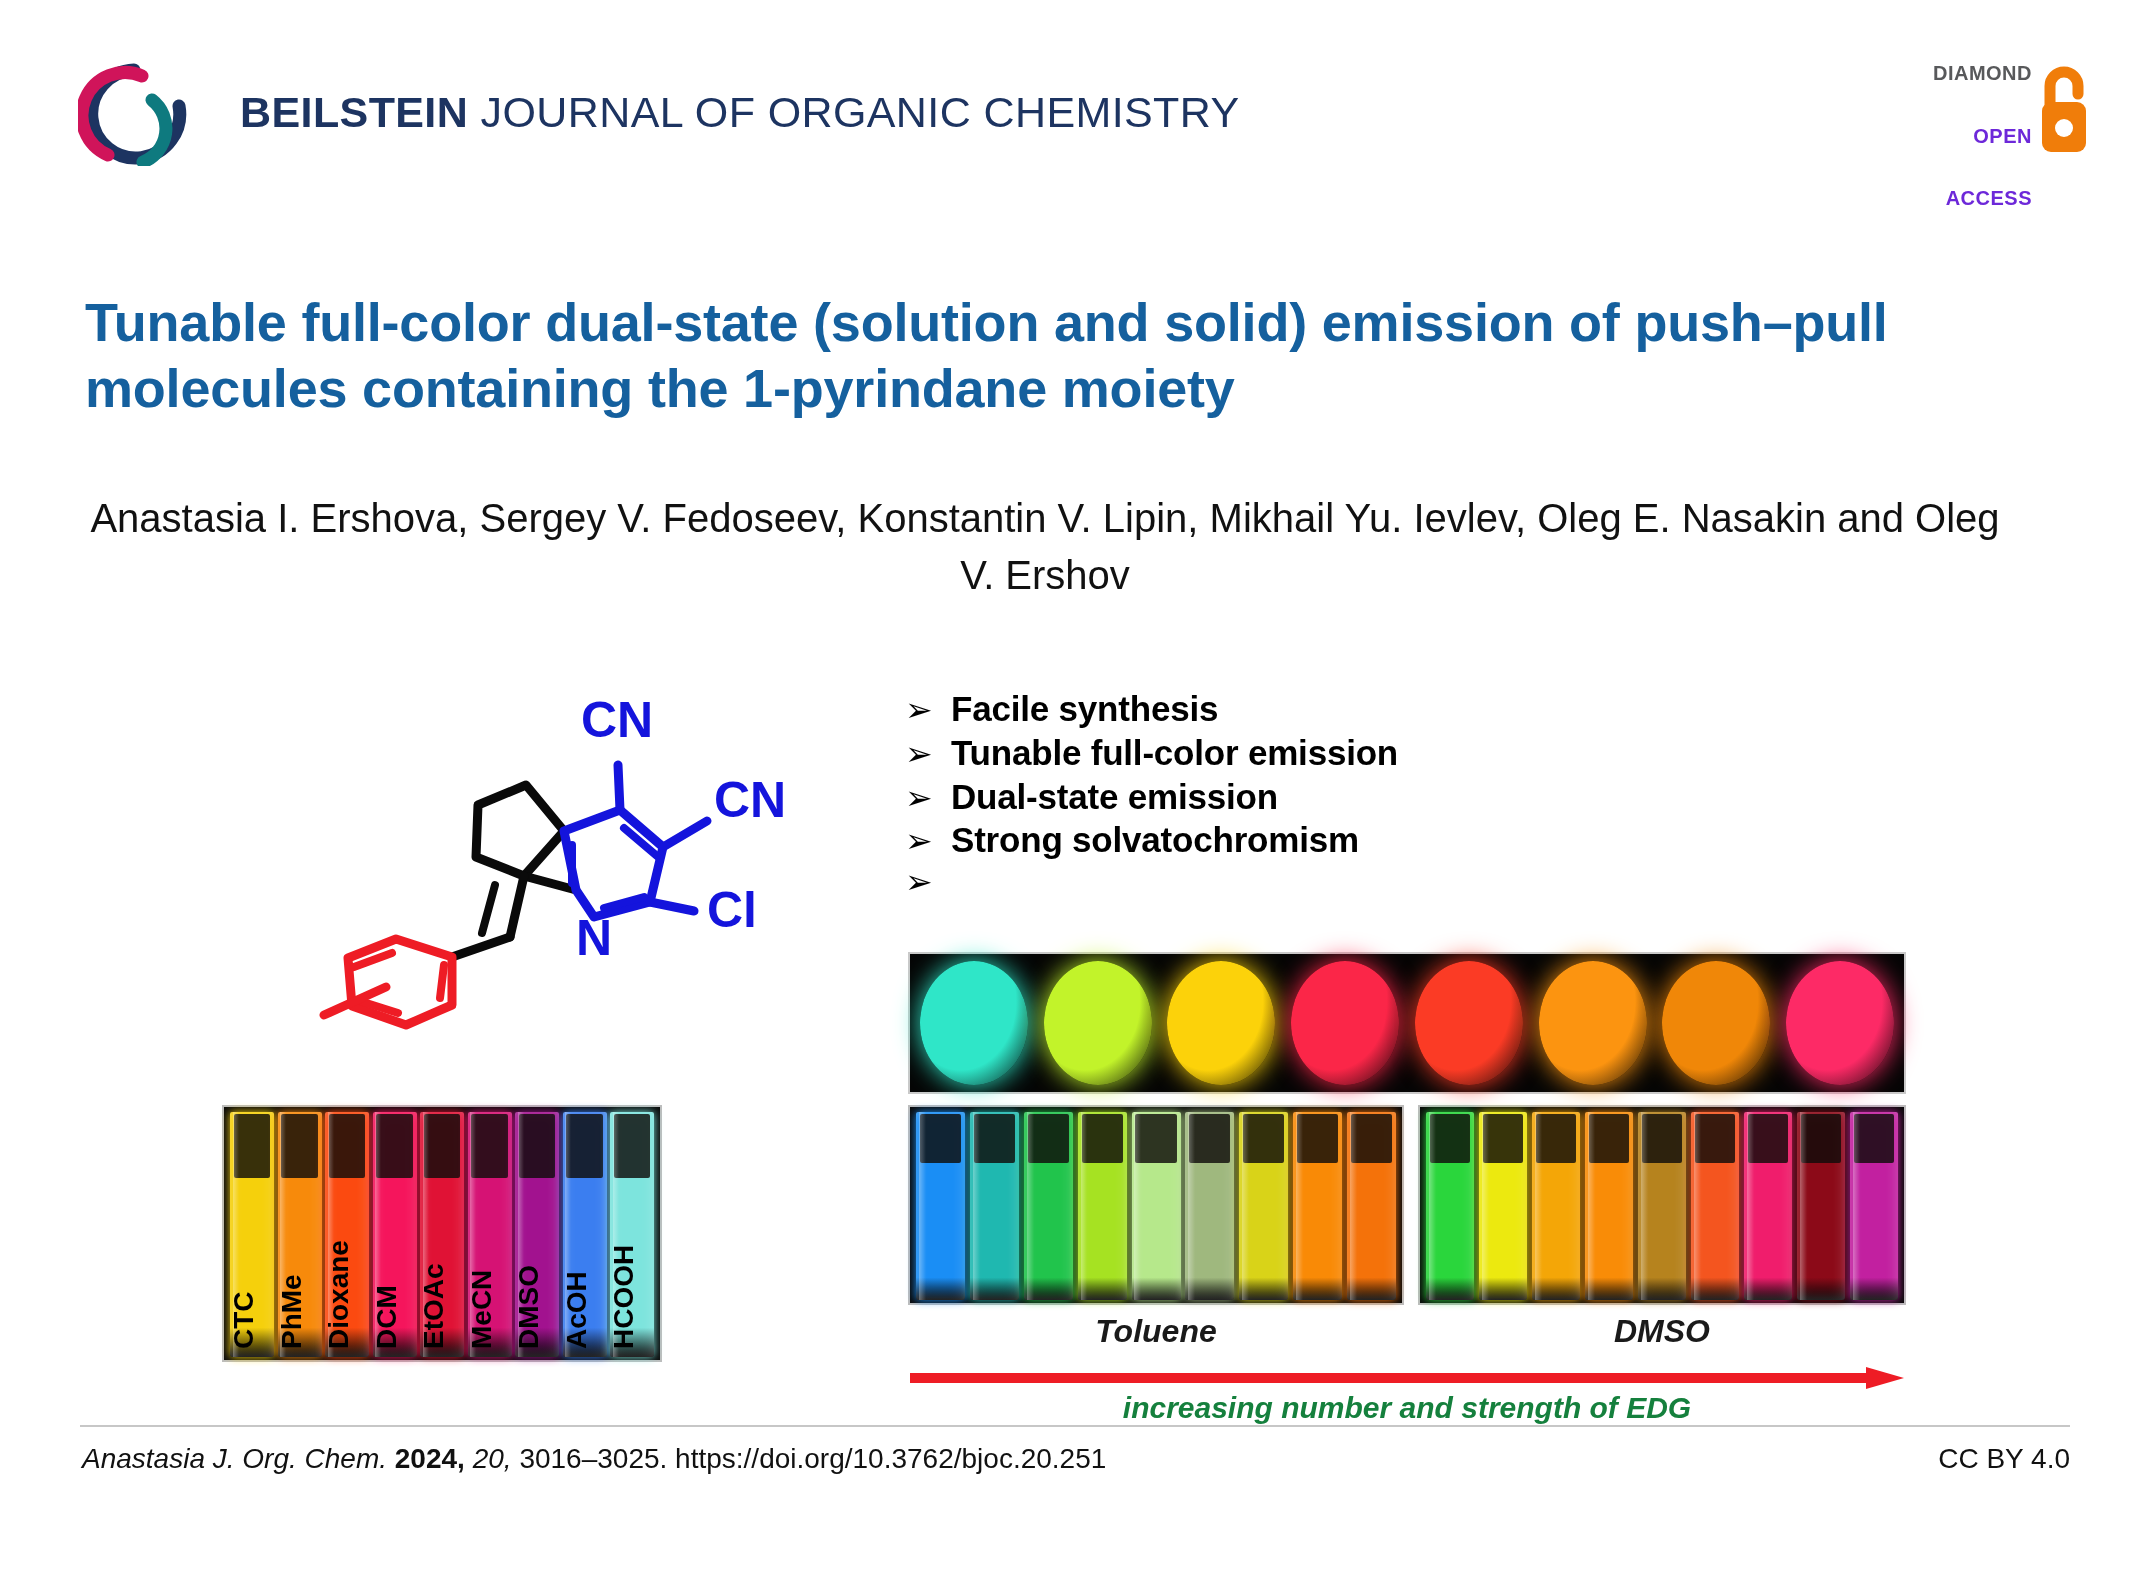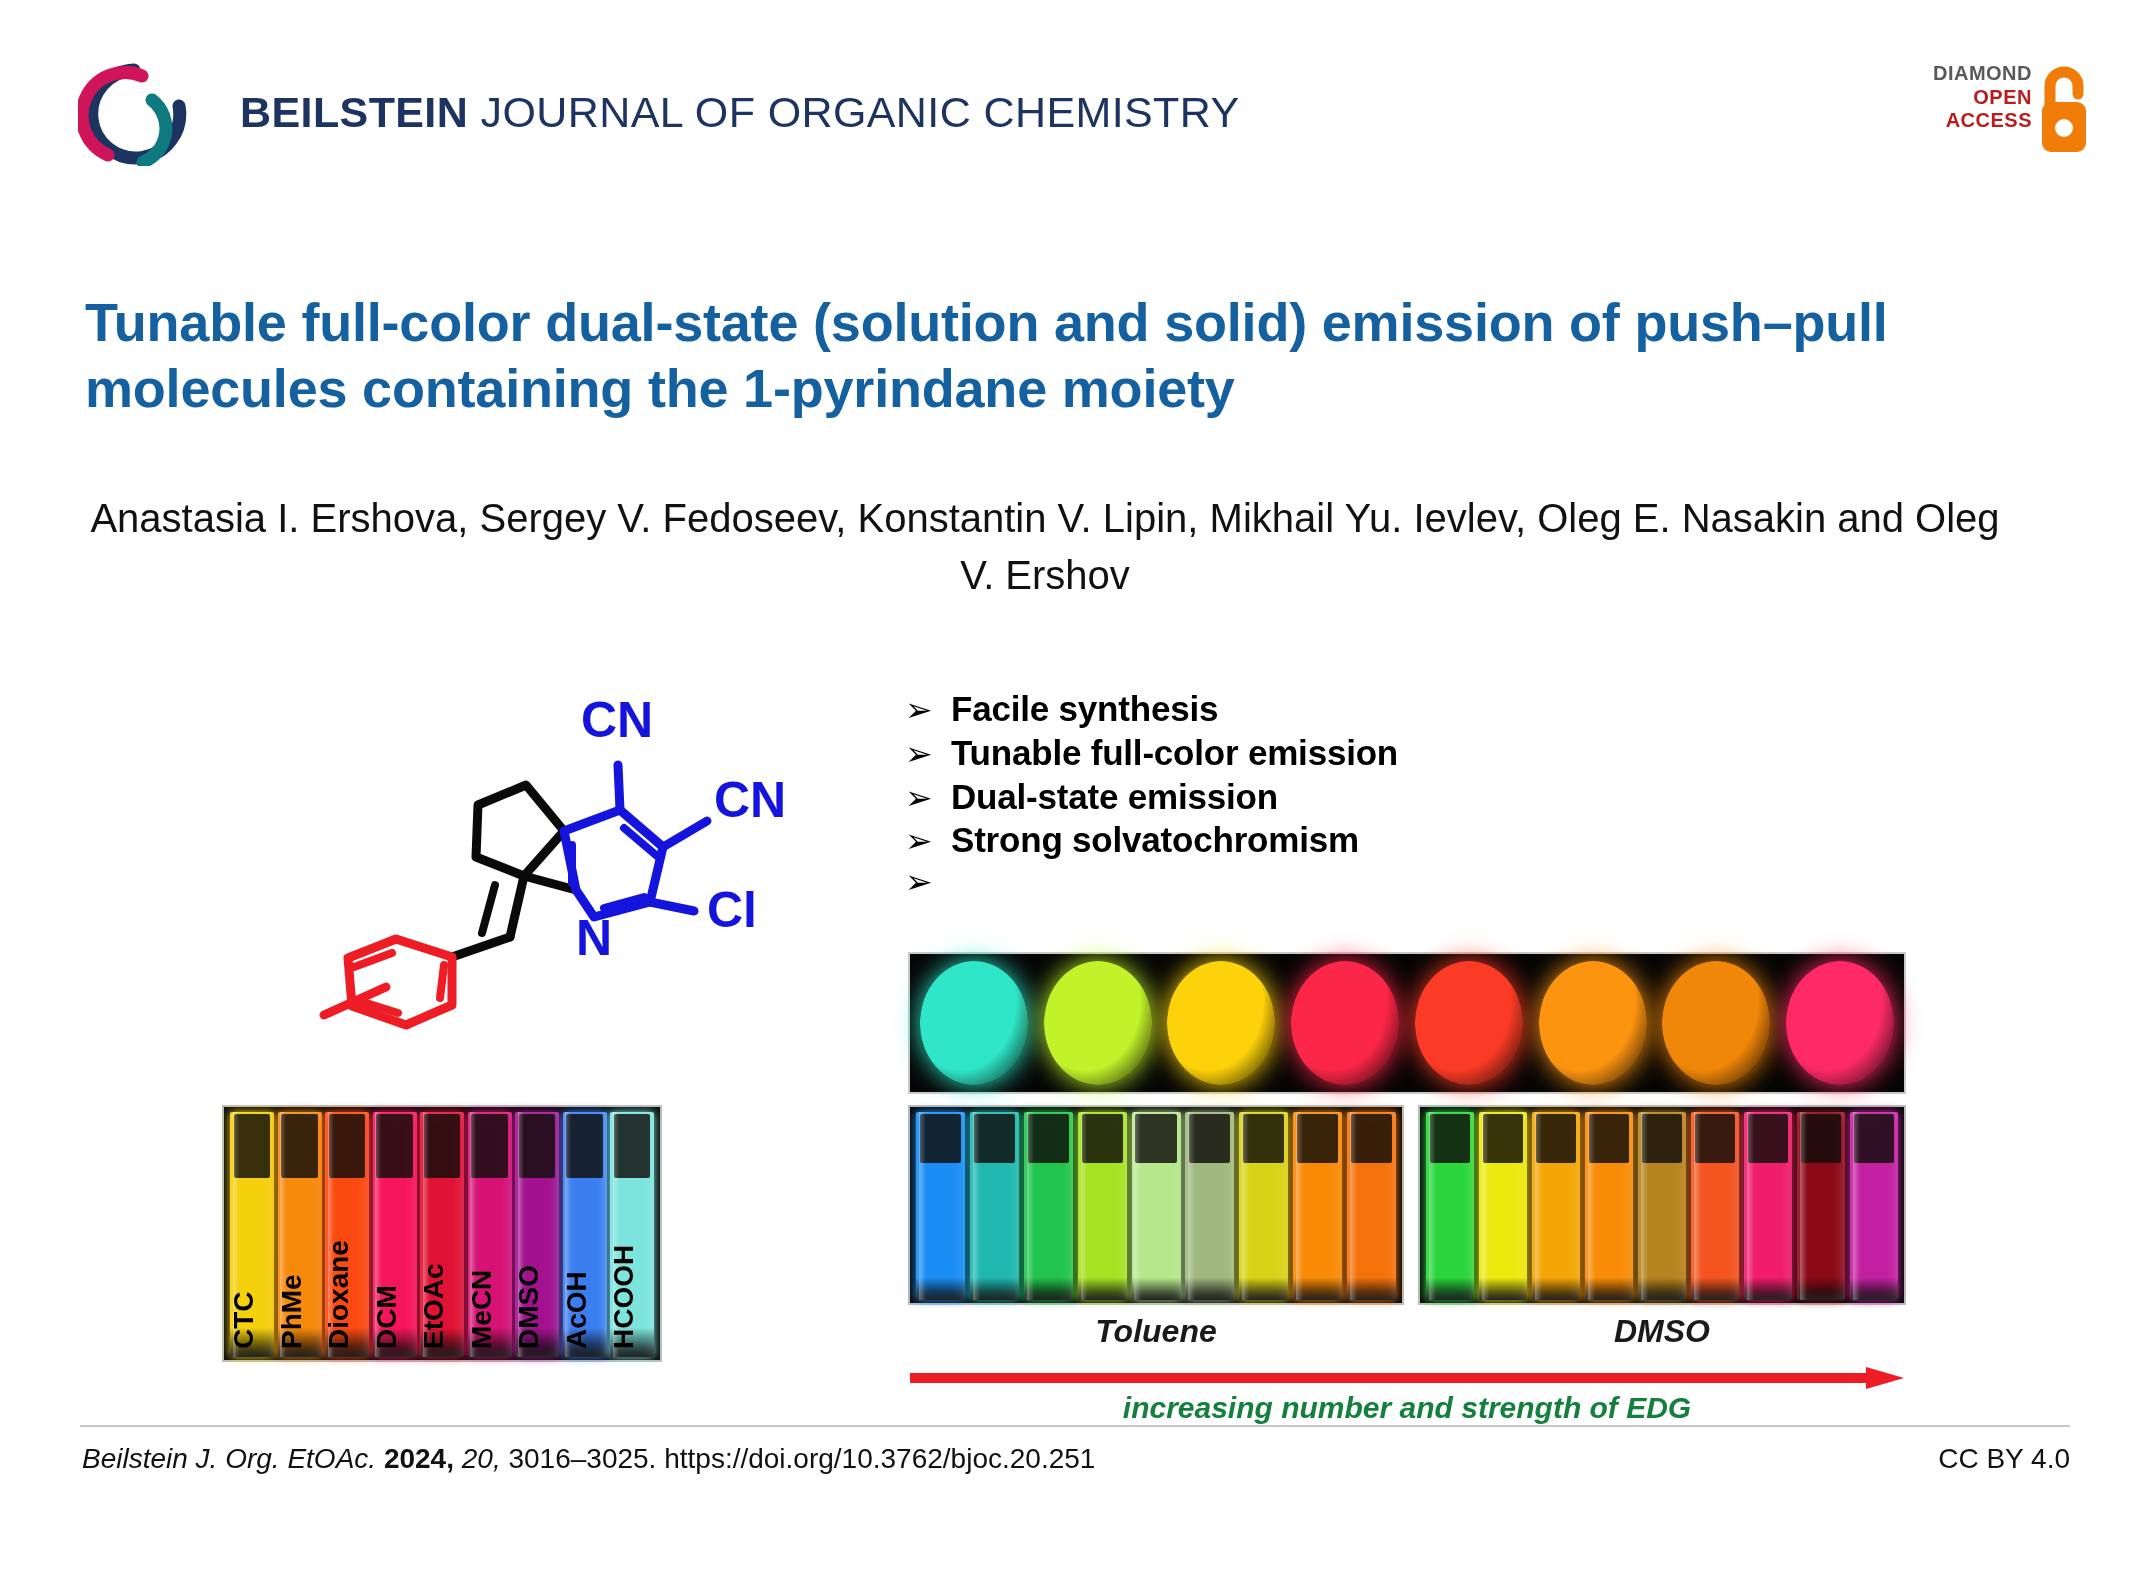--- a/index.html
+++ b/index.html
@@ -49,21 +49,21 @@
     right: 60px; top: 0;
     text-align: right;
     line-height: 1.18;
   }
   #oa-text .l1 {
     font-size: 20px; font-weight: bold;
     color: #58595b; letter-spacing: 0.5px;
   }
   #oa-text .l2, #oa-text .l3 {
     font-size: 20px; font-weight: bold;
-    color: #b91c1c; letter-spacing: 0.5px;
+    color: #6d28d9; letter-spacing: 0.5px; margin-top: 39px;
   }
   #oa-lock {
     position: absolute;
     right: 0; top: 2px;
     width: 56px; height: 92px;
   }
 
   
   #article-title {
     position: absolute;
@@ -483,19 +483,19 @@
 
   <svg id="edg-arrow" viewBox="0 0 998 26" preserveAspectRatio="none">
     <line x1="2" y1="13" x2="962" y2="13" stroke="#ee1c25" stroke-width="10"></line>
     <polygon points="958,2 996,13 958,24" fill="#ee1c25"></polygon>
   </svg>
   <div id="arrow-caption">increasing number and strength of EDG</div>
 </div>
 
 <div id="footer-rule"></div>
 <div id="footer-citation">
-  <span class="it">Beilstein J. Org. EtOAc.</span>
+  <span class="it">Anastasia J. Org. Chem.</span>
   <span class="bd">2024,</span>
   <span class="it">20,</span>
   <span>3016–3025.</span>
   <span>https://doi.org/10.3762/bjoc.20.251</span>
 </div>
 <div id="footer-license">CC BY 4.0</div>
 
 </body></html>

